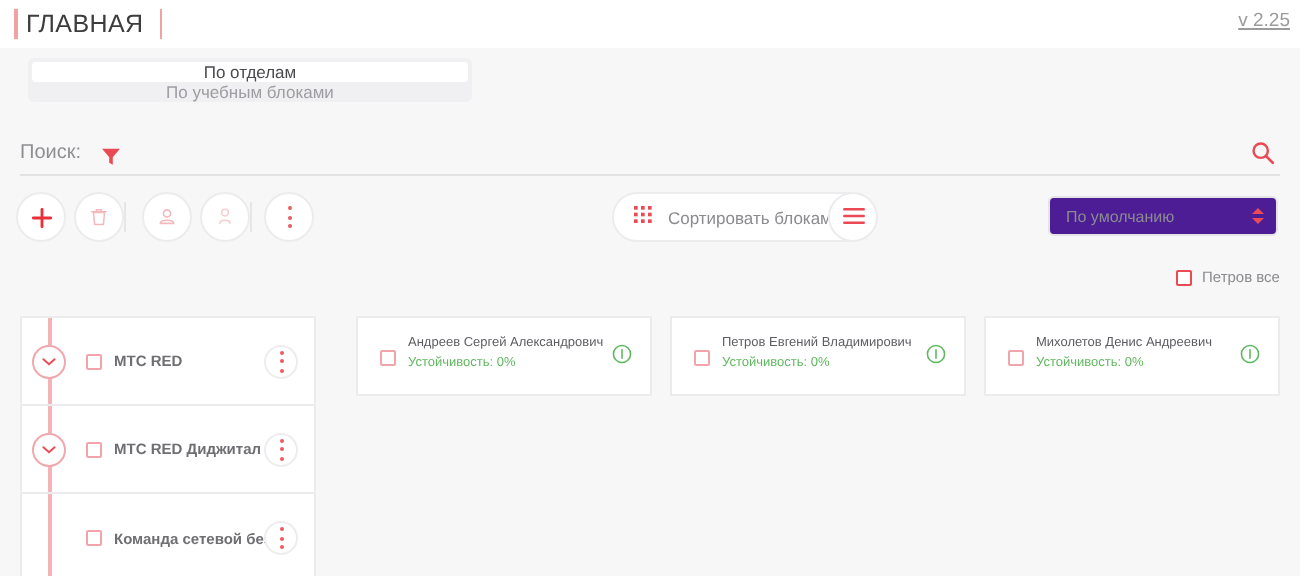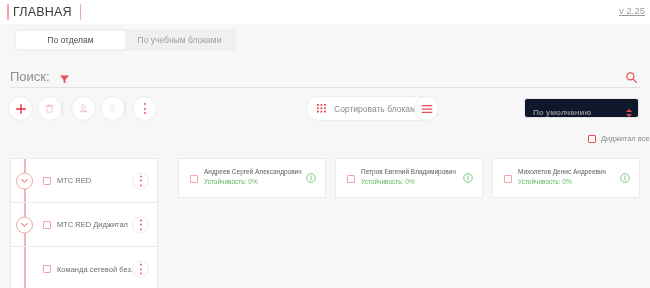--- a/index.html
+++ b/index.html
@@ -37,34 +37,35 @@
   }
 
   
   .tabbar {
     position: absolute; left: 14px; top: 29px;
     width: 222px; height: 22px;
     background: #f0f0f2;
     border-radius: 3px;
     display: flex;
     padding: 2px;
+    flex-direction: column;
   }
   .tab {
     flex: 1; display: flex; align-items: center; justify-content: center;
     font-size: 8.5px; border-radius: 2px; color: #9d9da3;
   }
   .tab.active { background: #ffffff; color: #4a4a4f; }
 
   
   .searchrow {
     position: absolute; left: 10px; top: 66px; width: 630px; height: 22px;
     border-bottom: 1px solid #e2e2e5;
     display: flex; align-items: center;
   }
-  .search-label { font-size: 13px; color: #8e8e93; margin-right: 9px; }
+  .search-label { font-size: 10px; color: #8e8e93; margin-right: 9px; }
   .funnel { width: 11px; height: 11px; }
   .search-input {
     flex: 1; border: none; outline: none; background: transparent;
     font-size: 9px; color: #4a4a4f; font-family: "Liberation Sans", sans-serif;
     padding: 0 6px;
   }
   .search-go { width: 13px; height: 13px; margin-right: 2px; }
 
   
   .toolbar {
@@ -89,22 +90,22 @@
   .listbtn {
     position: absolute; left: 414px; top: 0;
     width: 25px; height: 25px; border-radius: 50%;
     background: #ffffff; border: 1px solid #ececee;
     display: flex; align-items: center; justify-content: center;
   }
 
   .select-wrap {
     position: absolute; left: 524px; top: 2px;
     width: 115px; height: 20px;
-    background: #0f172a; border: 1px solid #e4e4e7; border-radius: 3px;
-    display: flex; align-items: flex-end; font-weight: bold;
+    background: #4c1d95; border: 1px solid #e4e4e7; border-radius: 3px;
+    display: flex; align-items: center;
   }
   .select-wrap .val { font-size: 8px; color: #8b8b90; padding-left: 8px; flex: 1; }
   .select-wrap .arrows { padding-right: 6px; display: flex; flex-direction: column; gap: 2px; }
 
   
   .selectall {
     position: absolute; left: 588px; top: 134px;
     display: flex; align-items: center; gap: 5px;
   }
   .cbox { width: 8px; height: 8px; border: 1.2px solid #ea4a54; border-radius: 1px; background: #fff; }
@@ -131,21 +132,21 @@
   .chev {
     position: absolute; left: 5px; top: 50%; transform: translateY(-50%);
     width: 17px; height: 17px; border-radius: 50%;
     background: #ffffff; border: 1px solid #f0a8ad;
     display: flex; align-items: center; justify-content: center;
     z-index: 2;
   }
   .tree-row .rowcb { position: absolute; left: 32px; }
   .tree-row .rowlabel {
     position: absolute; left: 46px;
-    font-size: 7.5px; color: #6e6e73; white-space: nowrap;
+    font-size: 7.5px; color: #6e6e73; white-space: nowrap; font-weight: bold;
   }
   .tree-row .dots {
     position: absolute; right: 8px; top: 50%; transform: translateY(-50%);
     width: 17px; height: 17px; border-radius: 50%;
     background: #fff; border: 1px solid #ededf0;
     display: flex; align-items: center; justify-content: center;
   }
 
   
   .person {
@@ -284,21 +285,21 @@
           </svg>
         <svg viewBox="0 0 8 4" width="6" height="3">
             <path d="M4 4 L0 0 H8 Z" fill="#ea4a54"></path>
           </svg>
       </span>
     </div>
   </div>
 
   <div class="selectall">
     <span class="cbox"></span>
-    <span class="txt">Диджитал все</span>
+    <span class="txt">Петров все</span>
   </div>
 
   <div class="treecol">
     <div class="tree-spine"></div>
 
     <div class="tree-row">
       <span class="chev">
         <svg viewBox="0 0 10 6" width="7" height="5">
             <path d="M1 1 L5 4.6 L9 1" fill="none" stroke="#ea4a54" stroke-width="1.4" stroke-linecap="round"></path>
           </svg>

